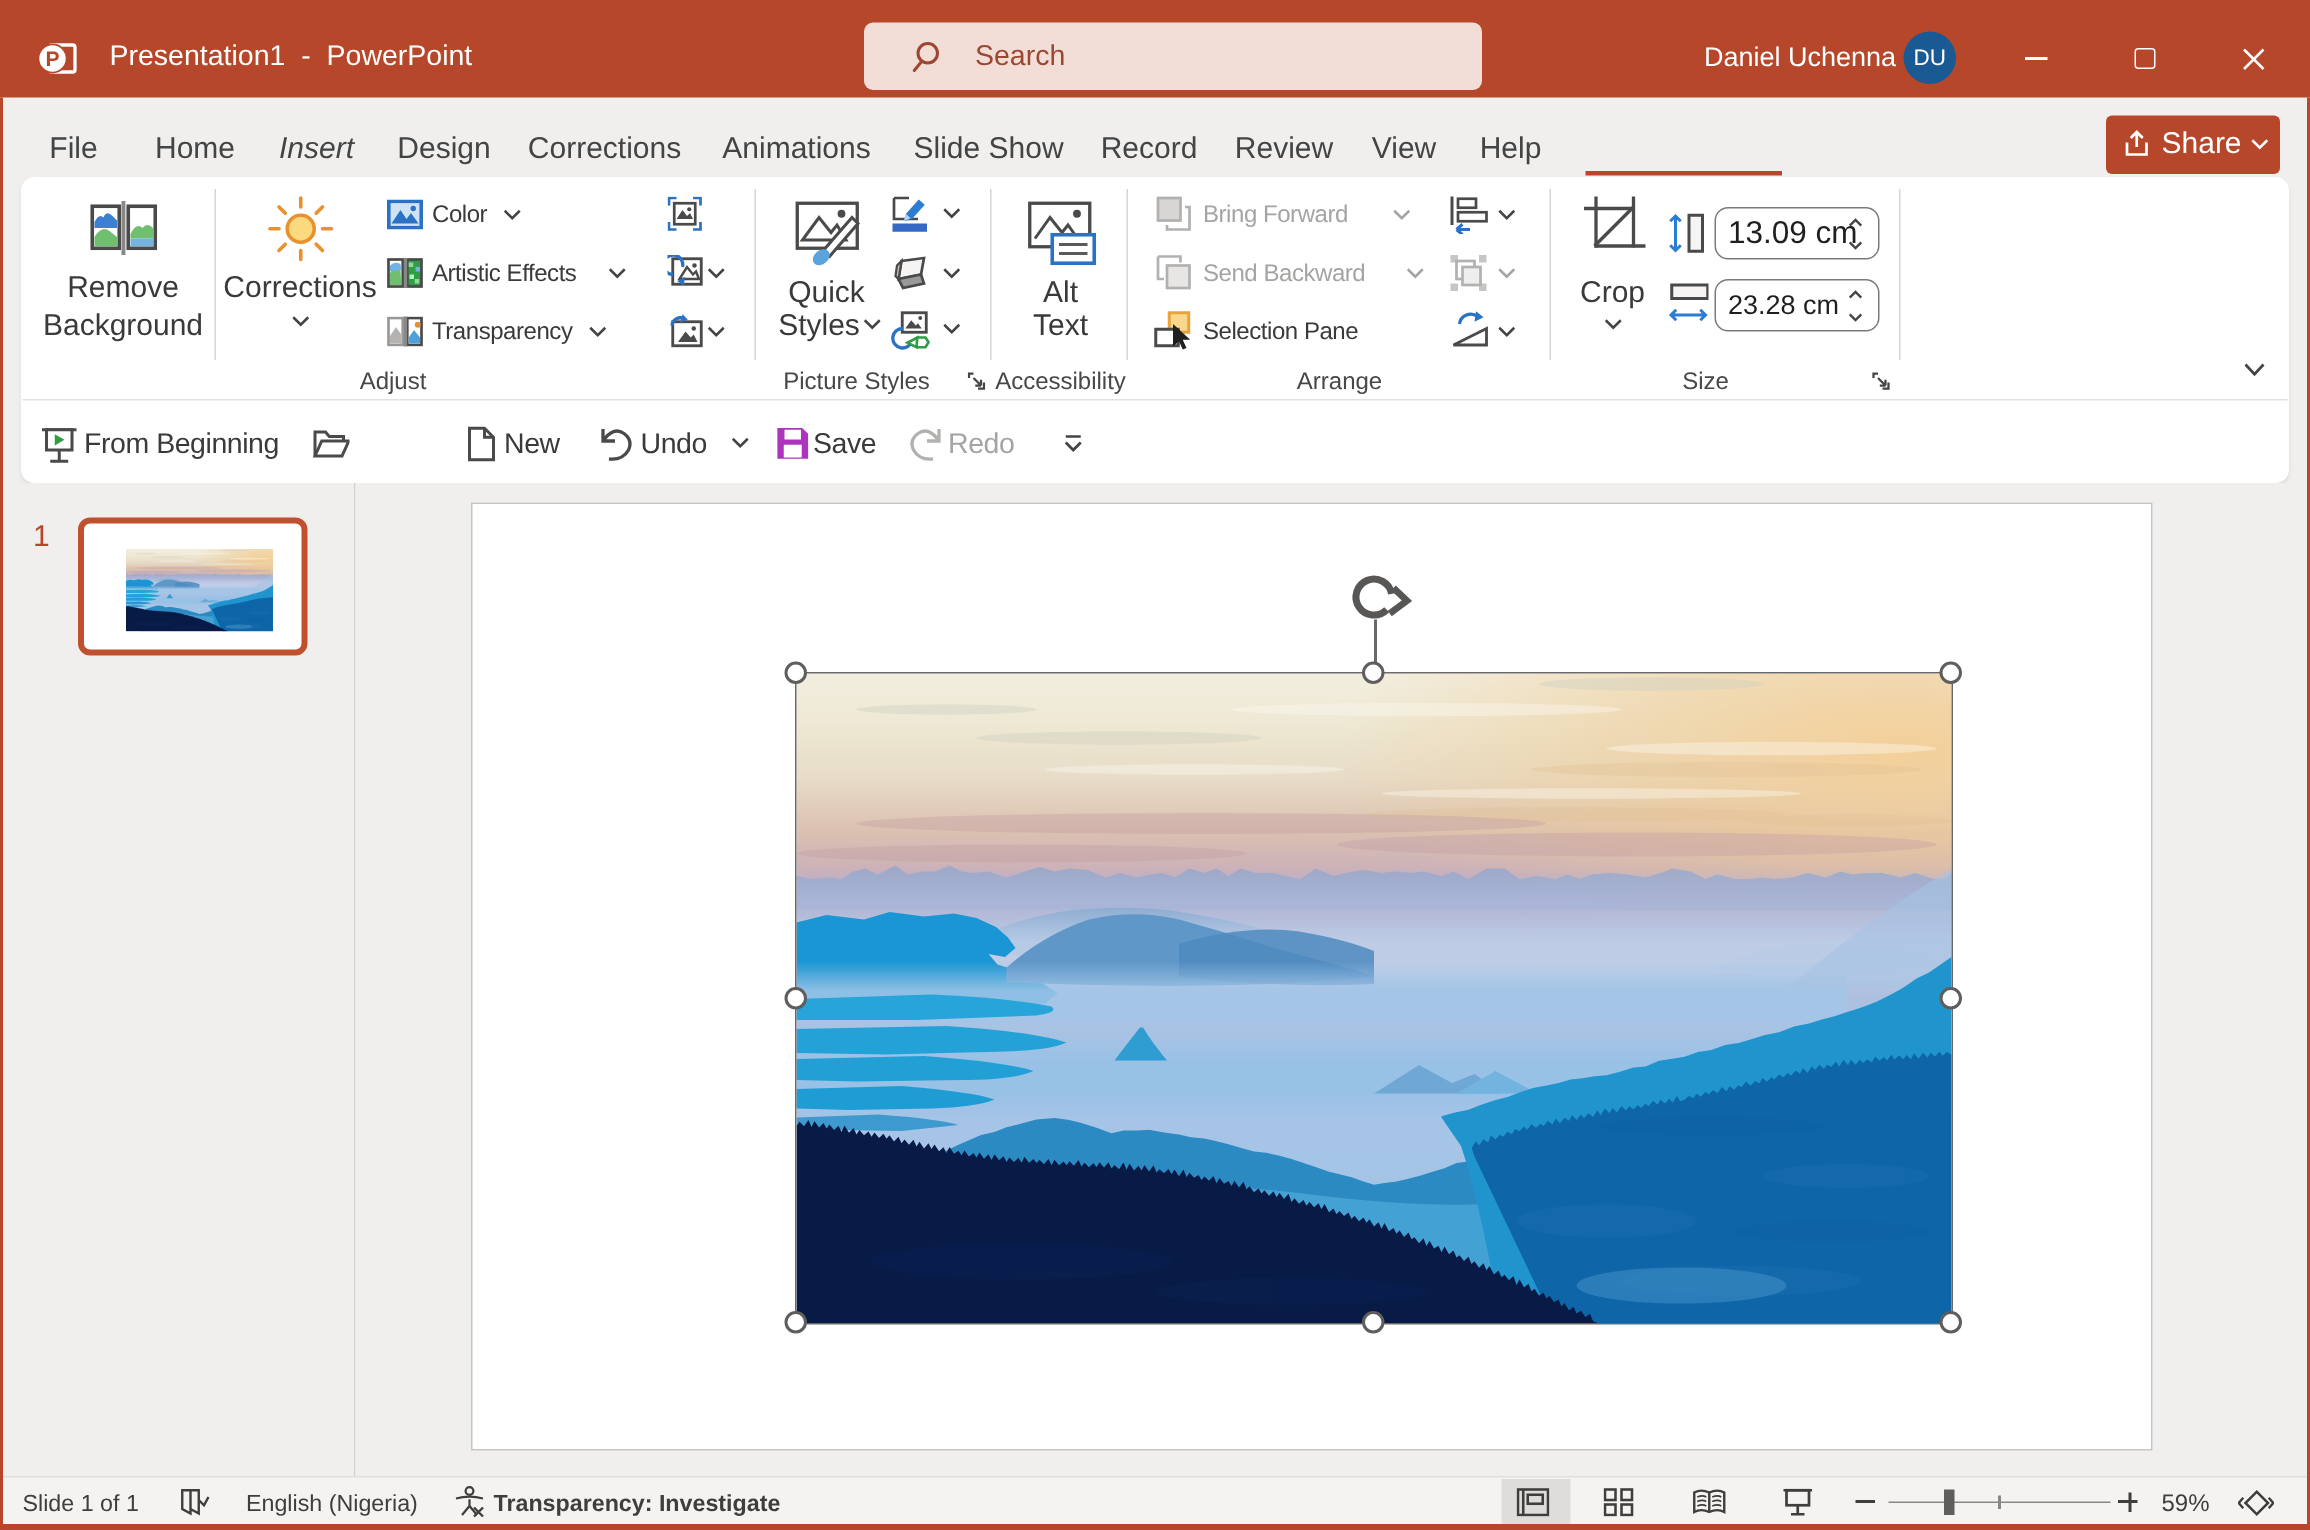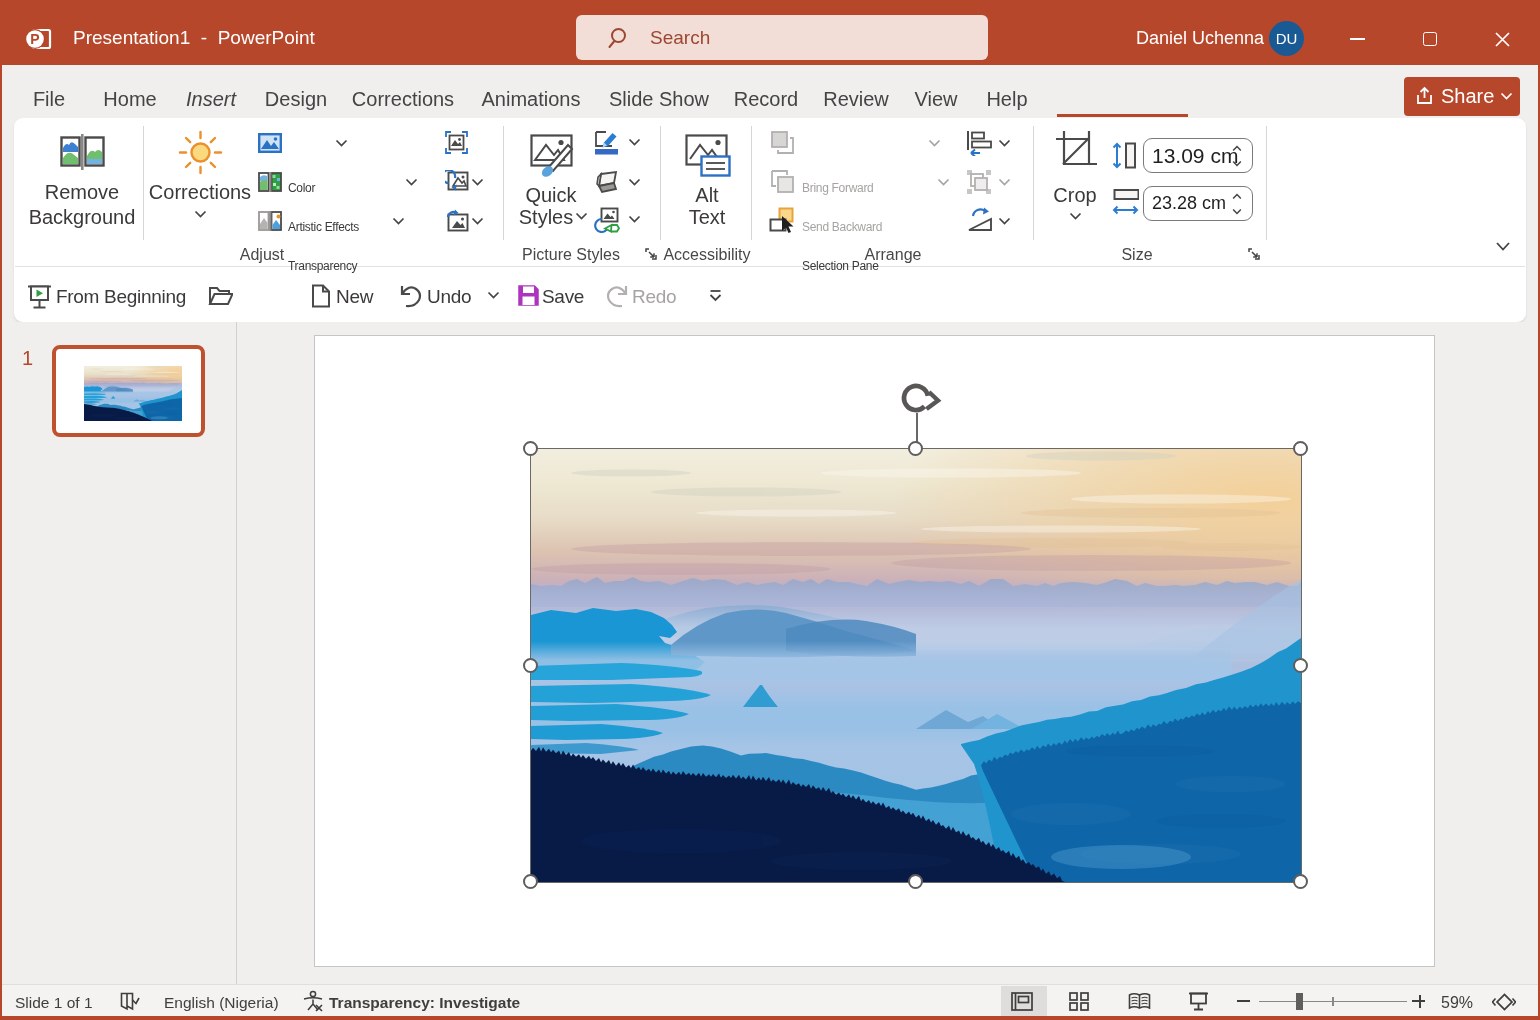--- a/index.html
+++ b/index.html
@@ -7,21 +7,21 @@
 body { font-family:"Liberation Sans", sans-serif; background:#f0efee; position:relative; color:#3b3a39; }
 .abs { position:absolute; }
 .titlebar { left:0; top:0; width:1540px; height:65px; background:#b7472a; }
 .search { left:576px; top:15px; width:412px; height:45px; background:#f2ded7; border-radius:6px; }
 .tabs { top:65px; left:0; width:1540px; height:53px; }
 .tab { position:absolute; top:0; height:53px; line-height:68px; font-size:20px; color:#444; transform:translateX(-50%); white-space:nowrap; }
 .ribbon { left:14px; top:118px; width:1512px; height:204px; background:#fff; border-radius:9px; box-shadow:0 2px 3px rgba(0,0,0,0.08); }
 .gdiv { position:absolute; width:1px; top:126px; height:114px; background:#d8d6d4; }
 .glabel { position:absolute; top:246px; font-size:16px; color:#494847; transform:translateX(-50%); white-space:nowrap; }
 .rlabel { position:absolute; font-size:20px; color:#3b3a39; white-space:nowrap; transform:translateX(-50%); }
-.rtext { position:absolute; font-size:12px; line-height:21px; letter-spacing:-0.3px; color:#3b3a39; white-space:nowrap;margin-top:45px; }
+.rtext { position:absolute; font-size:16px; line-height:21px; letter-spacing:-0.3px; color:#3b3a39; white-space:nowrap; }
 .grey { color:#a6a4a2 !important; }
 .qatline { left:15px; top:266px; width:1510px; height:1px; background:#e3e1df; }
 .qtext { position:absolute; top:286px; font-size:19px; letter-spacing:-0.3px; color:#3b3a39; white-space:nowrap; }
 .leftpanel { left:2px; top:322px; width:235px; height:662px; background:#f0efee; border-right:1px solid #d3d1cf; }
 .canvas { left:237px; top:322px; width:1301px; height:662px; background:#f0efee; }
 .slide { left:314px; top:335px; width:1121px; height:632px; background:#fff; border:1px solid #c6c5c4; }
 .statusbar { left:0; top:984px; width:1540px; height:32px; background:#f4f3f2; border-top:1px solid #e1dfdd; }
 .stext { position:absolute; top:9px; font-size:15.5px; color:#3f3e3d; white-space:nowrap; }
 .redge { background:#b7472a; }
 .handle { position:absolute; width:15px; height:15px; border-radius:50%; background:#fff; border:2.5px solid #605e5c; }

